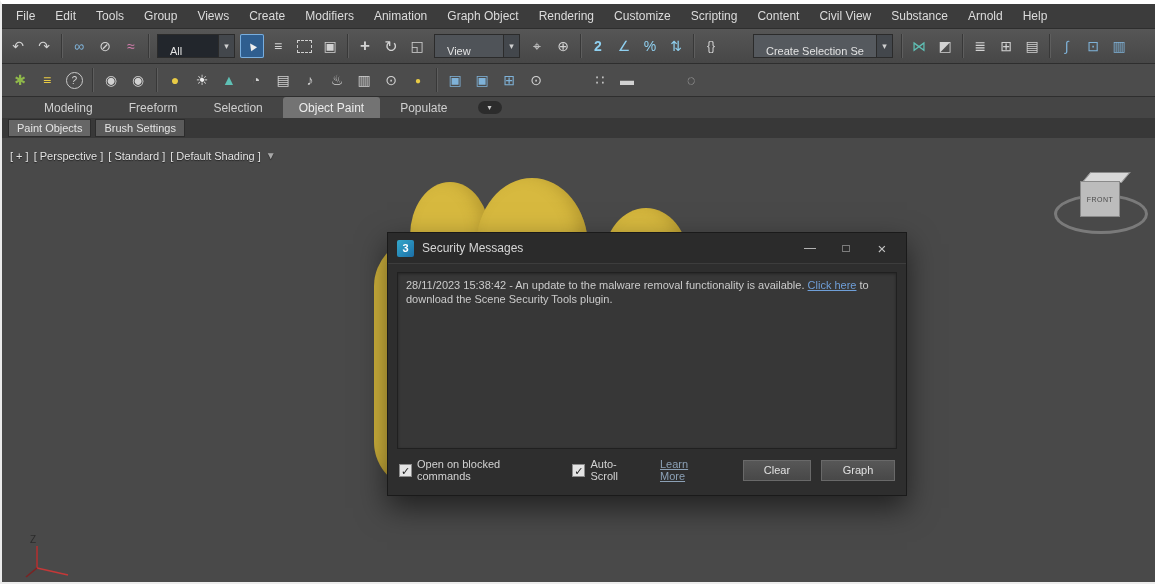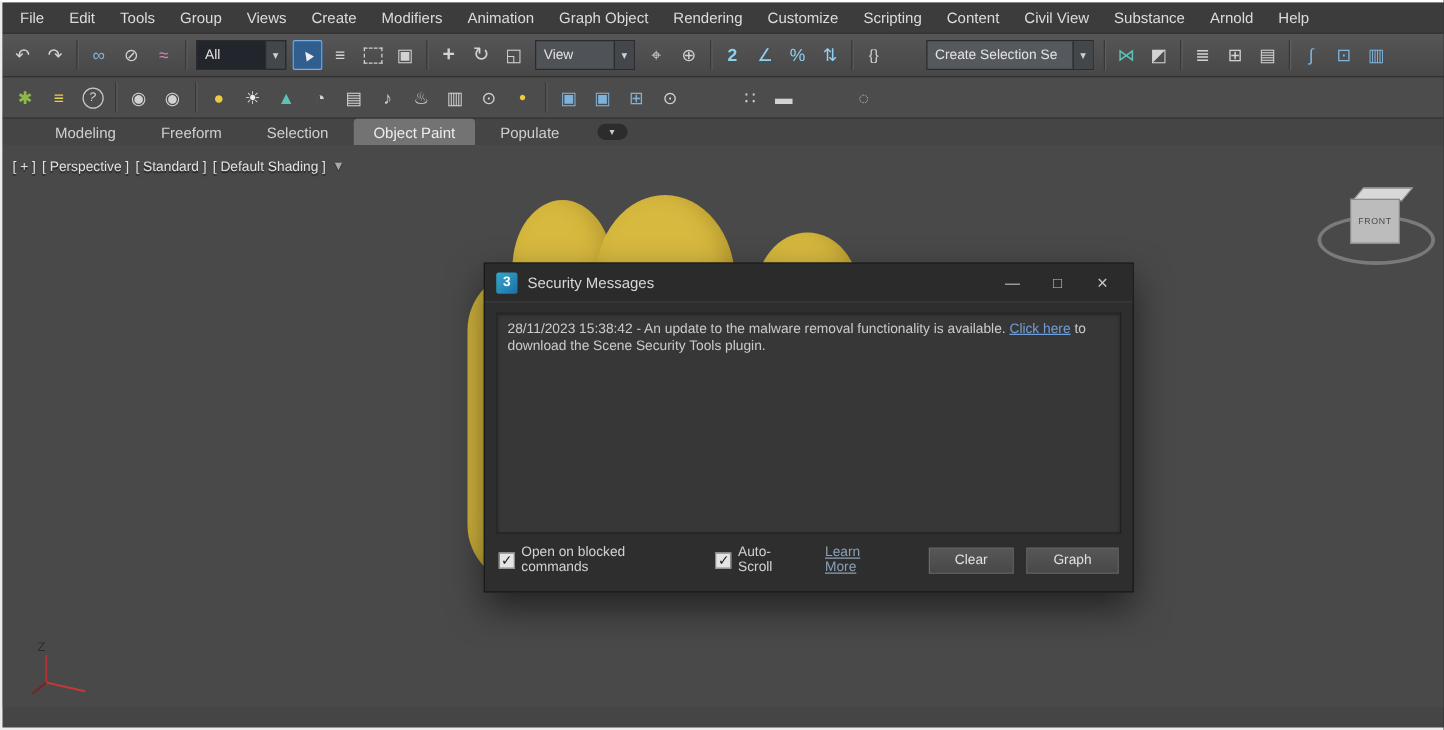--- a/index.html
+++ b/index.html
@@ -1,40 +1,40 @@
 <!DOCTYPE html>
 <html><head>
 <meta charset="utf-8">
 <style>
   html,body{margin:0;padding:0;background:#2a2a2a;}
   .app{position:relative;width:1155px;height:584px;background:#454545;
        font-family:"Liberation Sans",sans-serif;overflow:hidden;box-sizing:border-box;
-       border-left:2px solid #ececec;border-top:2px solid #ffffff;border-bottom:2px solid #ececec;}
+       border-left:2px solid #ececec;border-top:4px solid #ffffff;border-bottom:2px solid #ececec;}
   
   .menubar{height:24px;display:flex;align-items:center;background:#3c3c3c;color:#dcdcdc;
            font-size:12px;padding-left:4px;}
   .menu-item{padding:3px 10px;cursor:default;white-space:nowrap;}
   
   .toolbar1{height:34px;display:flex;align-items:center;background:linear-gradient(#565656,#474747);
             padding:0 4px;gap:2px;border-top:1px solid #2e2e2e;border-bottom:1px solid #2e2e2e;}
   .toolbar2{height:32px;display:flex;align-items:center;background:#4c4c4c;padding:0 6px;gap:3px;
             border-bottom:1px solid #2e2e2e;}
   .tbi{width:24px;height:24px;display:flex;align-items:center;justify-content:center;
        font-size:14px;color:#d2d2d2;border-radius:2px;flex:none;}
   .tbi.active{background:#2f5e8f;box-shadow:inset 0 0 0 1px #79aede;}
   .rot{display:inline-block;transform:rotate(-35deg);font-size:12px;}
   .dash{display:block;width:13px;height:11px;border:1px dashed #d0d0d0;}
   .sep{width:1px;height:24px;background:#383838;box-shadow:1px 0 0 #5e5e5e;margin:0 3px;flex:none;}
   .gap{width:34px;flex:none;}
   .c-blue{color:#8fd0f0;} .c-ltblue{color:#7fb2d8;} .c-pink{color:#d87fb0;}
   .c-teal{color:#5fc0b5;} .c-yellow{color:#e9cb45;} .c-green{color:#8fb84a;} .c-white{color:#eeeeee;}
   .circle-glyph{border:1px solid #c9c9c9;border-radius:50%;width:15px;height:15px;
                 display:flex;align-items:center;justify-content:center;font-size:10px;}
-  .dd{display:flex;align-items:center;height:22px;border:1px solid #2b2b2b;background:#4f5358;
-      color:#e2e2e2;font-size:11px;padding-left:6px;margin:0 3px;flex:none;}
+  .dd{display:flex;align-items:flex-end;height:22px;border:1px solid #2b2b2b;background:#4f5358;
+      color:#e2e2e2;font-size:11px;padding-left:12px;margin:0 3px;flex:none;}
   .dd-arrow{width:15px;height:100%;display:flex;align-items:center;justify-content:center;
             background:#43474c;color:#cfcfcf;font-size:9px;margin-left:auto;border-left:1px solid #2b2b2b;}
   .dd-all{background:#22262c;width:64px;}
   .dd-view{width:72px;}
   .dd-sel{width:126px;background:#55595e;margin-left:28px;}
   
   .ribbon-tabs{height:21px;display:flex;align-items:stretch;background:#454545;padding-left:26px;
                gap:4px;font-size:12px;color:#cfcfcf;}
   .rtab{display:flex;align-items:center;padding:0 16px;}
   .rtab.active{background:#737373;color:#ececec;border-radius:3px 3px 0 0;}
@@ -204,20 +204,24 @@
 
   <div class="ribbon-tabs">
     <span class="rtab">Modeling</span>
     <span class="rtab">Freeform</span>
     <span class="rtab">Selection</span>
     <span class="rtab active">Object Paint</span>
     <span class="rtab">Populate</span>
     <span class="rpill">▾</span>
   </div>
 
+  <div class="ribbon-subtabs">
+    <span class="chip active">Paint Objects</span>
+    <span class="chip">Brush Settings</span>
+  </div>
 
   <div class="viewport">
 
     <div class="vp-label">
       <span>[ + ]</span>
       <span>[ Perspective ]</span>
       <span>[ Standard ]</span>
       <span>[ Default Shading ]</span>
       <span class="funnel">▼</span>
     </div>

